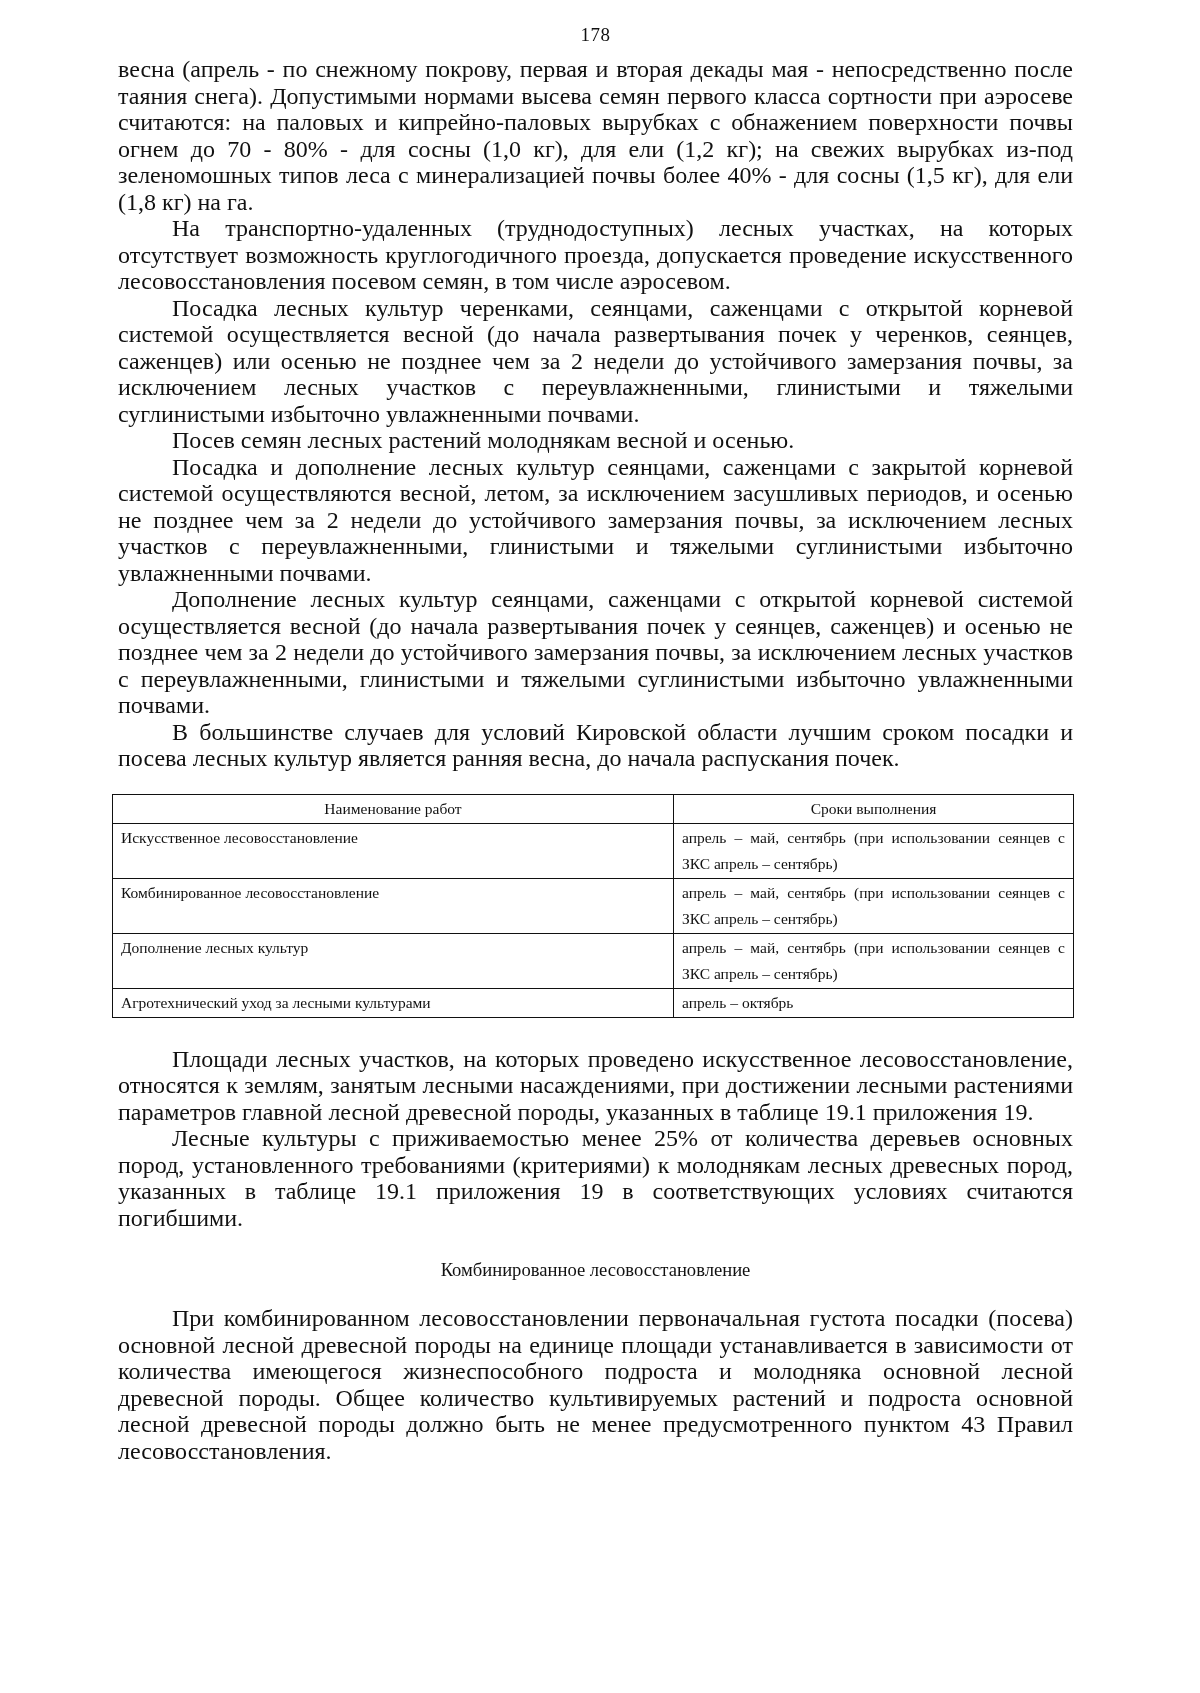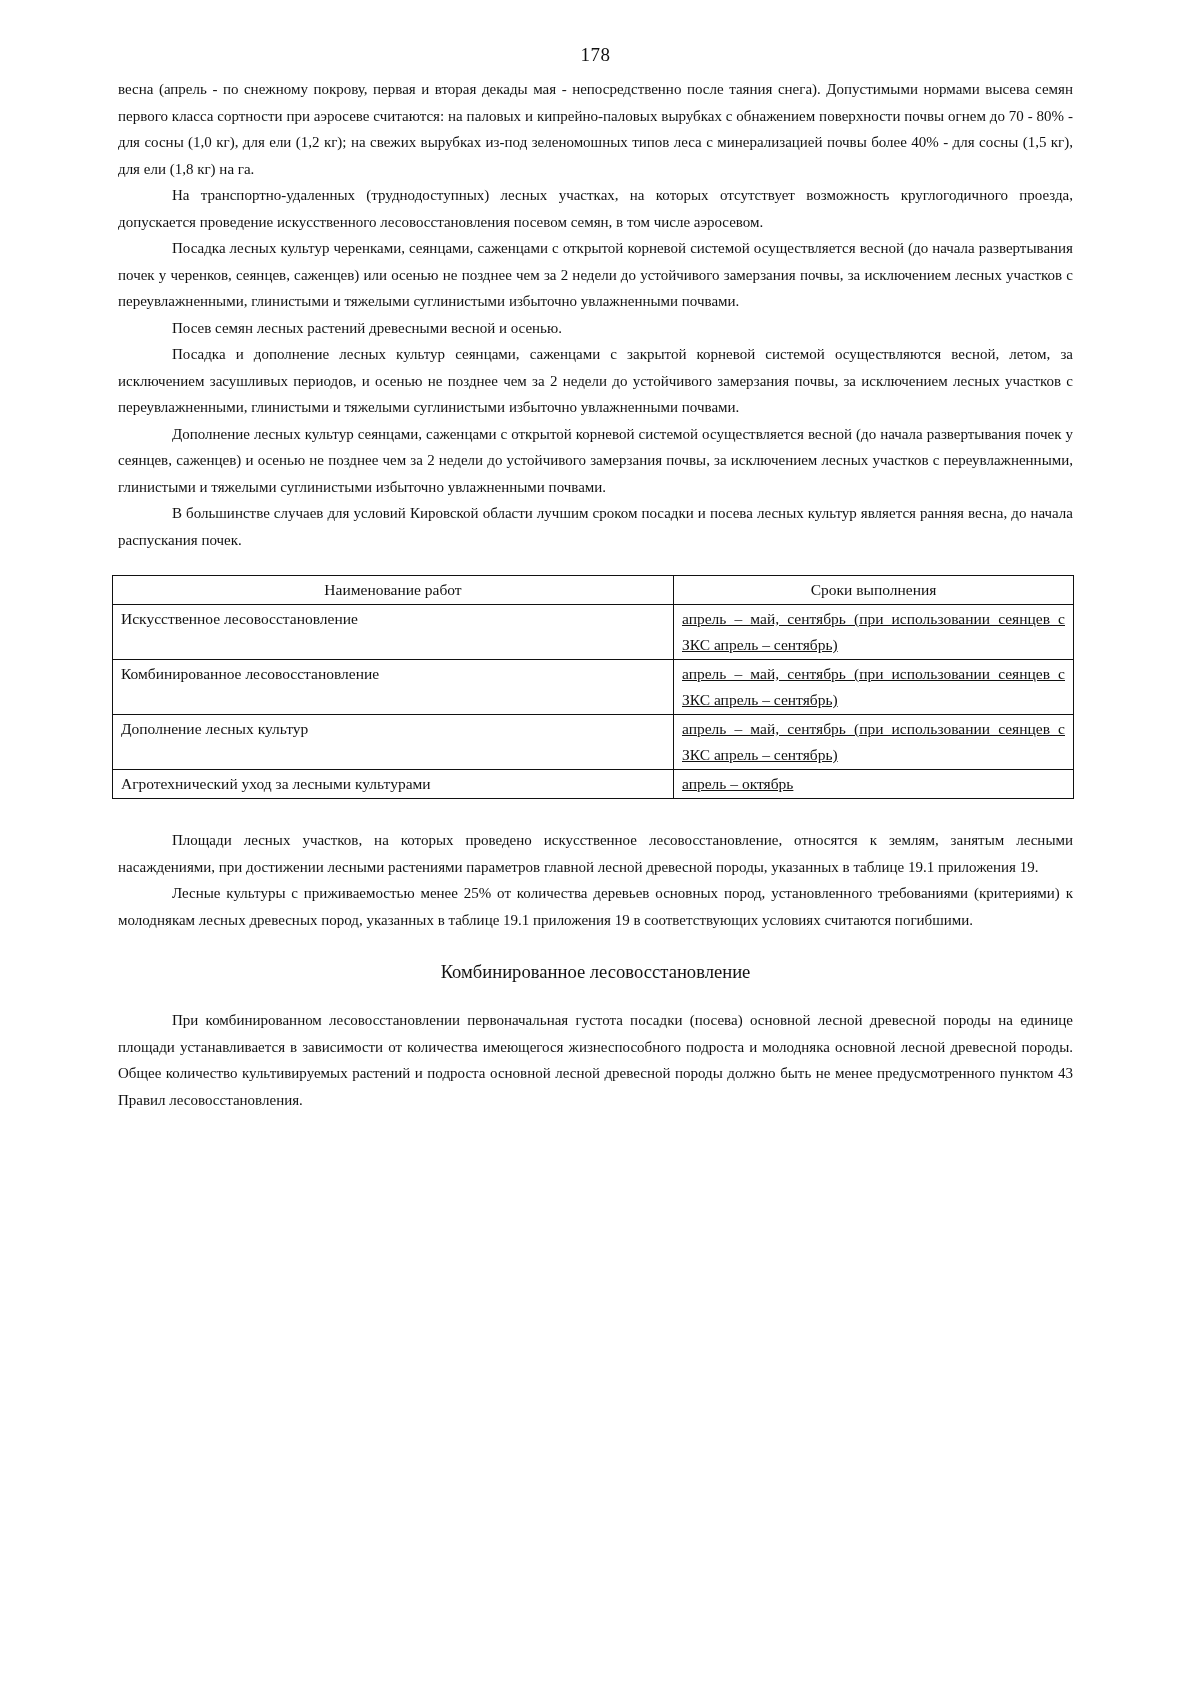--- a/index.html
+++ b/index.html
@@ -1,38 +1,38 @@
 <!DOCTYPE html>
 <html><head>
 <meta charset="utf-8">
 <style>
   html, body { margin:0; padding:0; background:#fff; }
   body { width:1200px; height:1693px; position:relative; font-family:"Liberation Serif", serif; color:#111; overflow:hidden; }
-  .page { position:absolute; left:118px; top:44px; width:955px; }
+  .page { position:absolute; left:118px; top:24px; width:955px; }
   .pnum { text-align:center; font-size:19px; margin-bottom:10px; letter-spacing:0.5px; }
-  p { margin:0; font-size:15px; line-height:26.5px; text-align:justify; }
+  p { margin:0; font-size:24px; line-height:26.5px; text-align:justify; }
   .ind { text-indent:54px; }
   table { border-collapse:collapse; width:962px; margin-left:-6px; margin-top:22px; font-size:15.5px; }
   td, th { border:1.5px solid #111; padding:1px 8px; vertical-align:top; font-weight:normal; line-height:26px; text-align:left; }
   th { text-align:center; }
   .c1 { width:544px; }
-  .c2 { text-align:justify;text-decoration:underline; }
+  .c2 { text-align:justify; }
   .gap { height:28px; }
   .heading { text-align:center; font-size:18.6px; line-height:26px; margin:26px 0 22px; }
 </style>
 </head>
 <body>
 
 <div class="page">
   <div class="pnum">178</div>
 
   <p>весна (апрель - по снежному покрову, первая и вторая декады мая - непосредственно после таяния снега). Допустимыми нормами высева семян первого класса сортности при аэросеве считаются: на паловых и кипрейно-паловых вырубках с обнажением поверхности почвы огнем до 70 - 80% - для сосны (1,0 кг), для ели (1,2 кг); на свежих вырубках из-под зеленомошных типов леса с минерализацией почвы более 40% - для сосны (1,5 кг), для ели (1,8 кг) на га.</p>
   <p class="ind">На транспортно-удаленных (труднодоступных) лесных участках, на которых отсутствует возможность круглогодичного проезда, допускается проведение искусственного лесовосстановления посевом семян, в том числе аэросевом.</p>
   <p class="ind">Посадка лесных культур черенками, сеянцами, саженцами с открытой корневой системой осуществляется весной (до начала развертывания почек у черенков, сеянцев, саженцев) или осенью не позднее чем за 2 недели до устойчивого замерзания почвы, за исключением лесных участков с переувлажненными, глинистыми и тяжелыми суглинистыми избыточно увлажненными почвами.</p>
-  <p class="ind">Посев семян лесных растений древесными весной и осенью.</p>
+  <p class="ind">Посев семян лесных растений молоднякам весной и осенью.</p>
   <p class="ind">Посадка и дополнение лесных культур сеянцами, саженцами с закрытой корневой системой осуществляются весной, летом, за исключением засушливых периодов, и осенью не позднее чем за 2 недели до устойчивого замерзания почвы, за исключением лесных участков с переувлажненными, глинистыми и тяжелыми суглинистыми избыточно увлажненными почвами.</p>
   <p class="ind">Дополнение лесных культур сеянцами, саженцами с открытой корневой системой осуществляется весной (до начала развертывания почек у сеянцев, саженцев) и осенью не позднее чем за 2 недели до устойчивого замерзания почвы, за исключением лесных участков с переувлажненными, глинистыми и тяжелыми суглинистыми избыточно увлажненными почвами.</p>
   <p class="ind">В большинстве случаев для условий Кировской области лучшим сроком посадки и посева лесных культур является ранняя весна, до начала распускания почек.</p>
 
   <table>
     <tbody>
         <tr>
       <th class="c1">Наименование работ</th>
       <th>Сроки выполнения</th>
     </tr>

